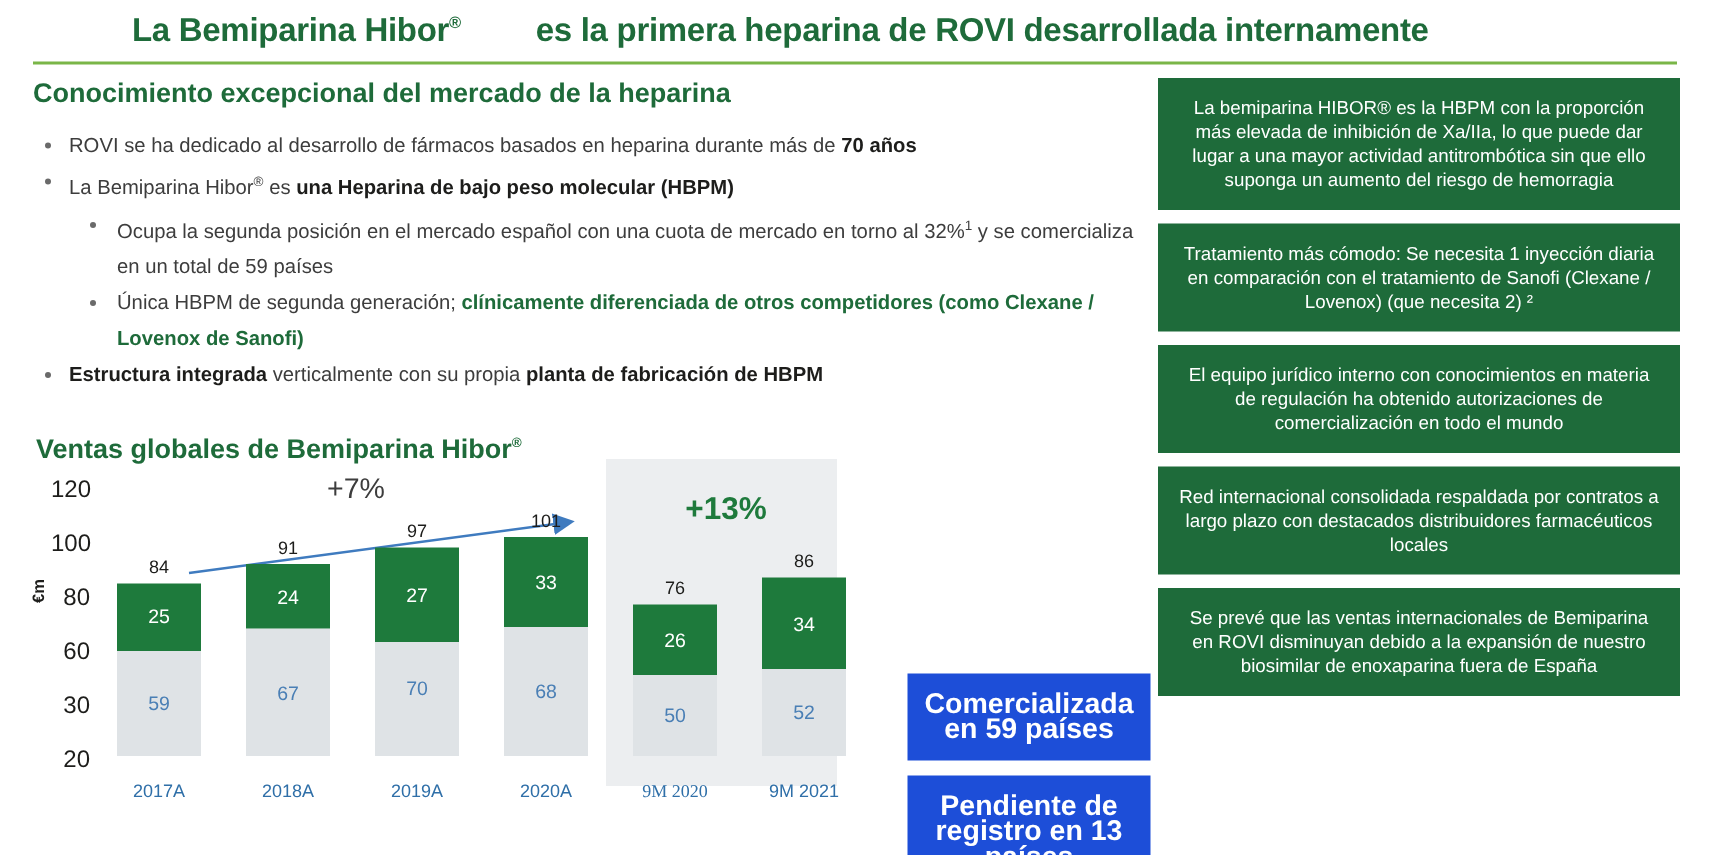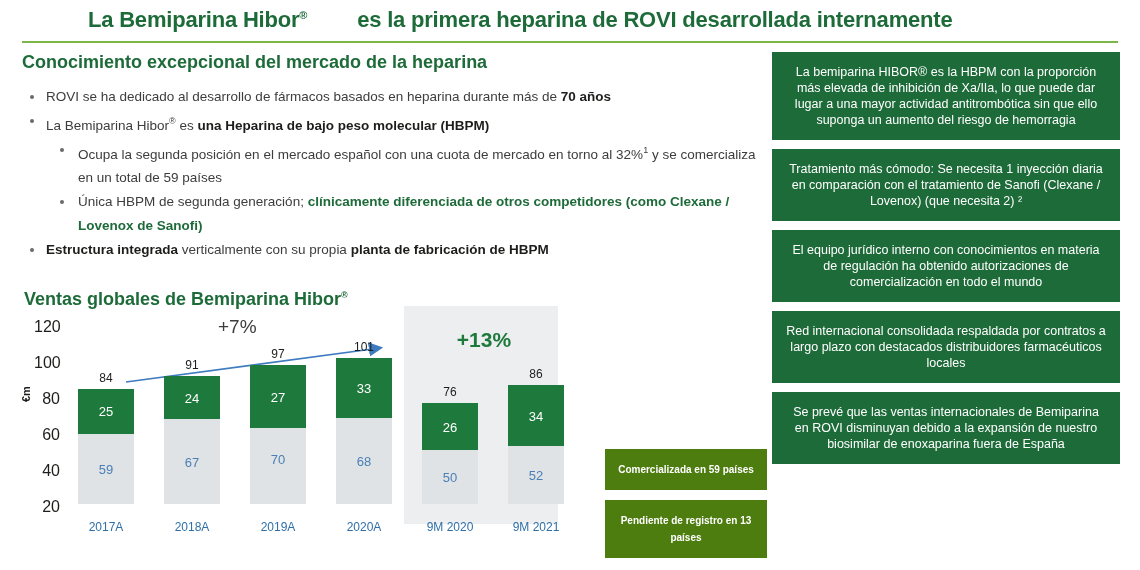--- a/index.html
+++ b/index.html
@@ -74,21 +74,21 @@
   }
   .arrow{position:absolute;left:100px;top:18px;}
   .growth13{
     position:absolute;left:392px;top:4px;width:140px;text-align:center;
     font-size:21px;font-weight:bold;color:#1e7a3c;
   }
   .side-boxes{
     position:absolute;left:583px;top:160px;width:162px;
   }
   .sbox{
-    background:#4d7c0f;color:#ffffff;font-weight:bold;font-size:10px;
+    background:#1d4ed8;color:#ffffff;font-weight:bold;font-size:19px;
     text-align:center;padding:12px 8px;margin-bottom:10px;line-height:17px;
   }
   .right{
     position:absolute;left:772px;top:52px;width:348px;
   }
   .rbox{
     background:#1e6b3a;color:#ffffff;font-size:12.5px;line-height:16px;
     text-align:center;padding:12px 14px;margin-bottom:9px;
   }
 </style>
@@ -131,21 +131,21 @@
           </marker>
         </defs>
         <line x1="4" y1="40" x2="258" y2="6" stroke="#3f7bbf" stroke-width="1.6" marker-end="url(#ah)"></line>
       </svg>
       <div class="growth13">+13%</div>
 
       <div class="yaxis">
         <div class="ylabel">€m</div>
         <div id="yticks">
             <div class="ytick" style="top: 174px;">20</div>
-            <div class="ytick" style="top: 138px;">40</div>
+            <div class="ytick" style="top: 138px;">30</div>
             <div class="ytick" style="top: 102px;">60</div>
             <div class="ytick" style="top: 66px;">80</div>
             <div class="ytick" style="top: 30px;">100</div>
             <div class="ytick" style="top: -6px;">120</div>
           </div>
       </div>
 
       <div id="bars">
           <div class="bargroup" style="left: 56px; top: 0px; height: 180px;">
             <div class="bar-intl" style="height: 70.2px; bottom: 0px;">
@@ -189,21 +189,21 @@
           <div class="xlabel" style="left: 304px;">2020A</div>
           <div class="bargroup" style="left: 400px; top: 0px; height: 180px;">
             <div class="bar-intl" style="height: 54px; bottom: 0px;">
               <div class="bar-val">50</div>
             </div>
             <div class="bar-esp" style="height: 46.8px; top: 79.2px;">
               <div class="bar-val">26</div>
             </div>
             <div class="bar-total" style="top: 61.2px;">76</div>
           </div>
-          <div class="xlabel" style="left: 390px;">9M 2020</div>
+          <div class="xlabel" style="left: 390px; font-family: Liberation Serif, serif;">9M 2020</div>
           <div class="bargroup" style="left: 486px; top: 0px; height: 180px;">
             <div class="bar-intl" style="height: 57.6px; bottom: 0px;">
               <div class="bar-val">52</div>
             </div>
             <div class="bar-esp" style="height: 61.2px; top: 61.2px;">
               <div class="bar-val">34</div>
             </div>
             <div class="bar-total" style="top: 43.2px;">86</div>
           </div>
           <div class="xlabel" style="left: 476px;">9M 2021</div>

